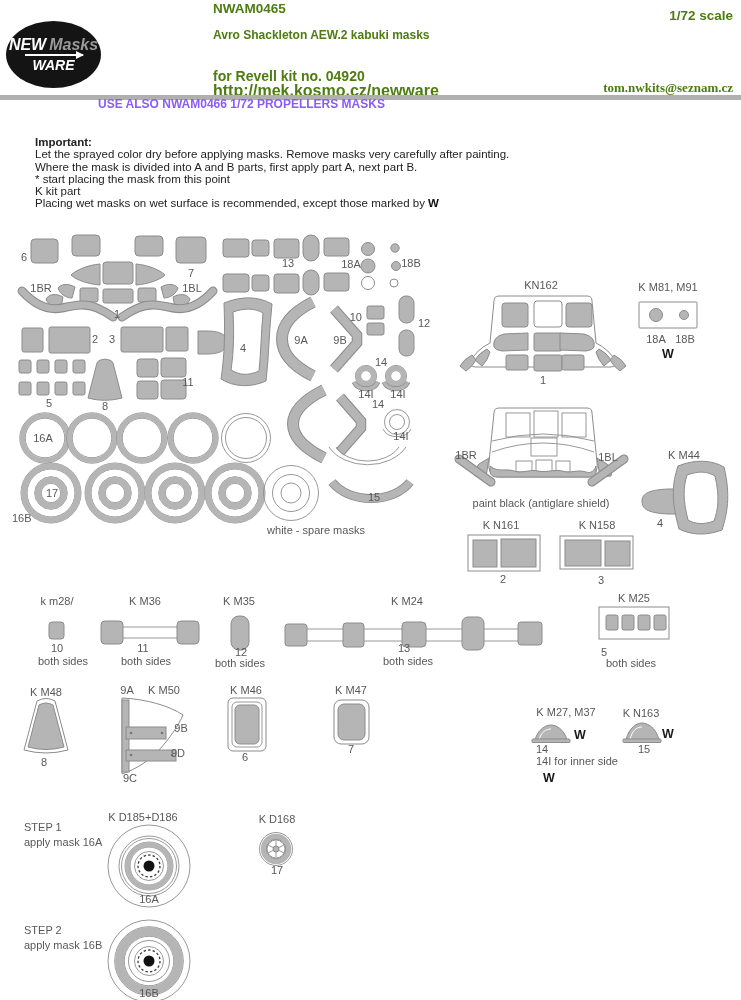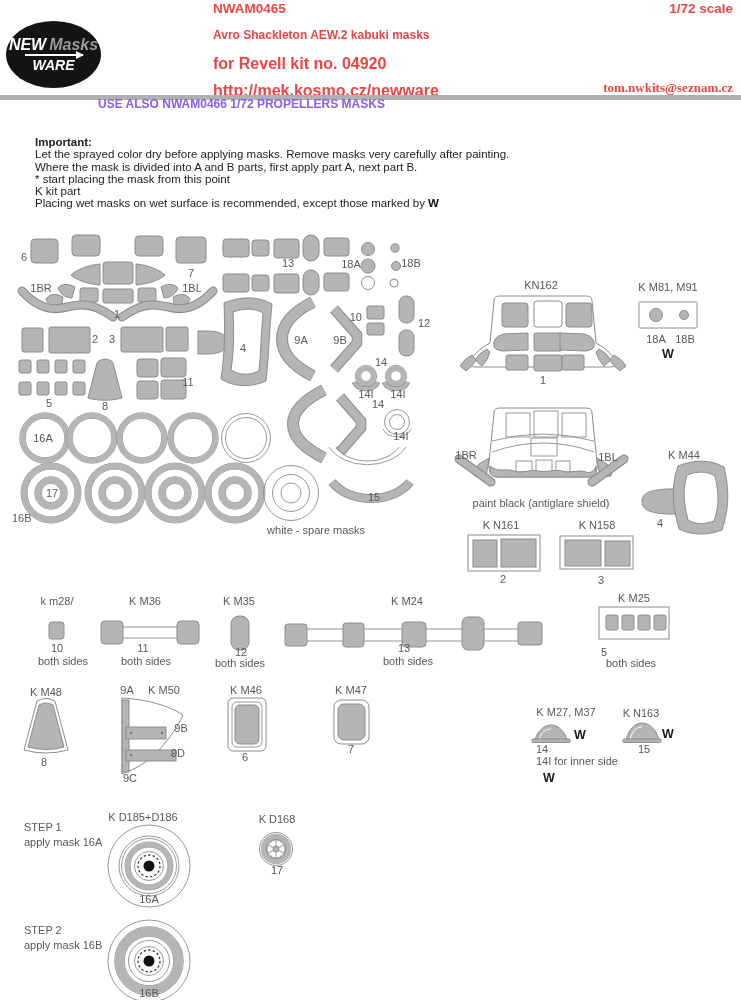--- a/index.html
+++ b/index.html
@@ -1,24 +1,24 @@
 <!DOCTYPE html>
 <html><head>
 <meta charset="utf-8">
 <style>
   html,body{margin:0;padding:0;background:#e8e8e8;}
   .page{position:relative;width:741px;height:1000px;background:#fff;overflow:hidden;
         font-family:"Liberation Sans",sans-serif;color:#111;}
   .abs{position:absolute;}
-  .hdr{font-weight:bold;color:#ef4444;white-space:nowrap;}
+  .hdr{font-weight:bold;color:#4d7c0f;white-space:nowrap;}
   .hdr-code{left:213px;top:1px;font-size:13.5px;}
   .hdr-title{left:213px;top:28px;font-size:12px;}
-  .hdr-sub{left:213px;top:55px;font-size:16px;}
+  .hdr-sub{left:213px;top:68px;font-size:14px;}
   .hdr-url{left:213px;top:82px;font-size:16px;}
-  .hdr-scale{right:8px;top:1px;font-size:13.5px;margin-left:18px;}
+  .hdr-scale{right:8px;top:8px;font-size:13.5px;margin-left:18px;}
   .hdr-email{right:8px;top:80px;font-size:13px;font-family:Liberation Serif, serif;}
   .divider{left:0;top:95px;width:741px;height:5px;background:#b0b0b0;}
   .use-also{left:98px;top:97px;font-size:12px;font-weight:bold;color:#8b5cf6;}
   .important{left:35px;top:136px;font-size:11.5px;line-height:12.3px;color:#222;}
   .imp-title{font-weight:bold;}
   .wsym{font-weight:bold;color:#111;}
   .logo{left:6px;top:21px;width:95px;height:67px;background:#141414;border-radius:50%;
         color:#fff;display:flex;flex-direction:column;align-items:center;justify-content:center;
         font-style:italic;font-weight:bold;}
   .logo-l1{font-size:16px;line-height:14px;}

